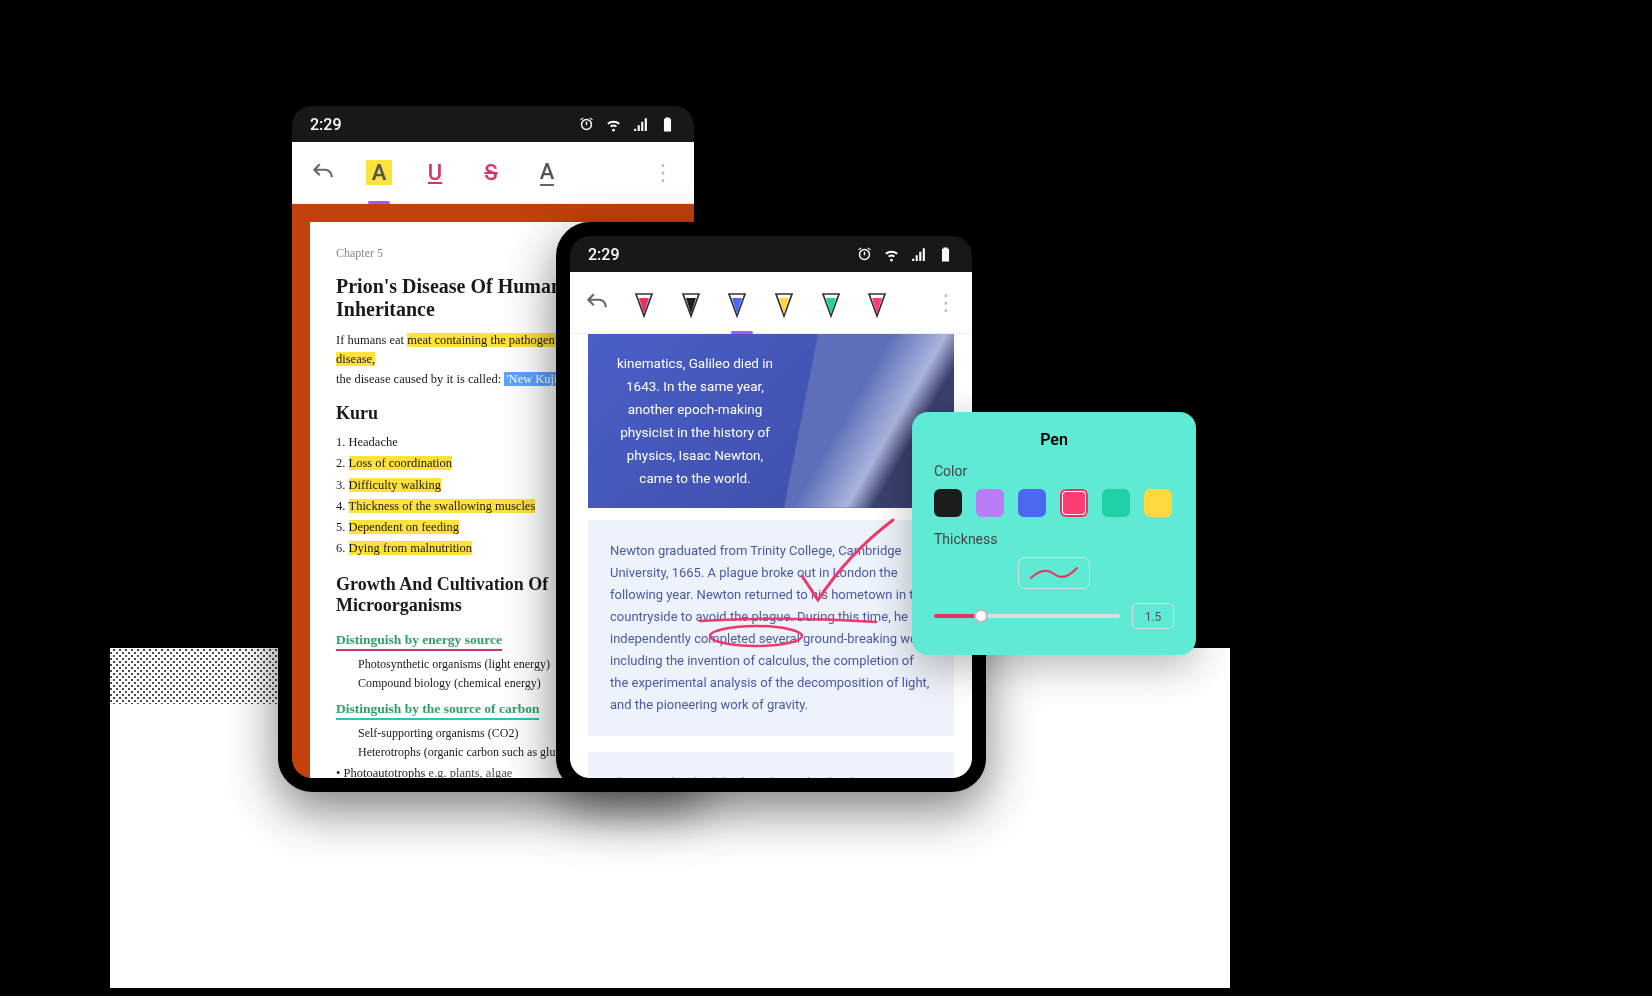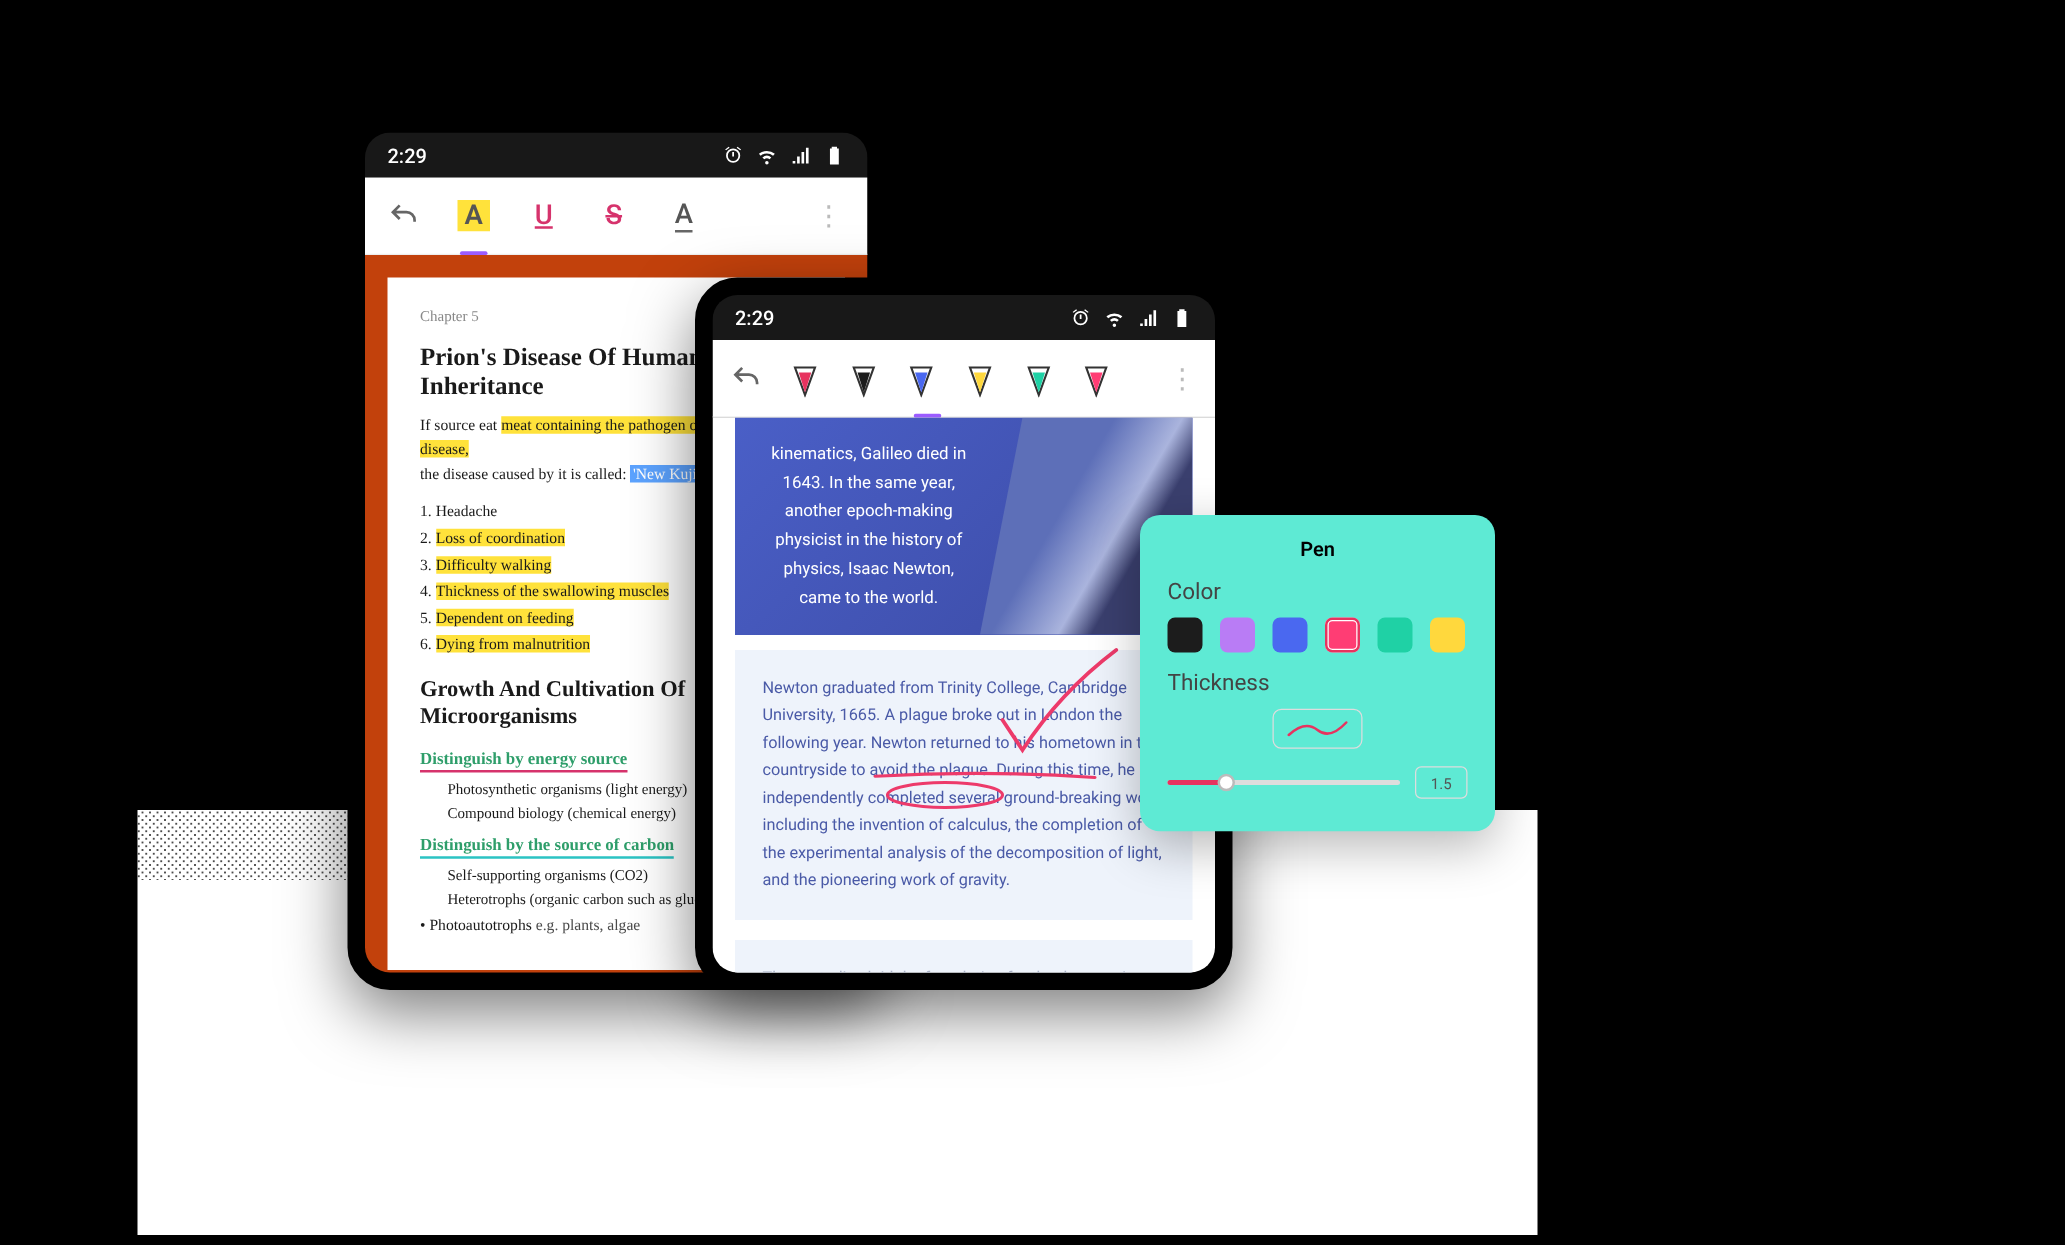--- a/index.html
+++ b/index.html
@@ -37,21 +37,21 @@
   .pen-nib { width:24px; height:30px; }
   .hero { background:linear-gradient(135deg,#4a5fc7,#3b4aa3); padding:18px 22px; color:#fff; font-size:13.5px; line-height:1.7; position:relative;}
   .hero-img { position:absolute; right:0; top:0; bottom:0; width:170px; background:linear-gradient(120deg,#5d6fb8 40%,#aab4dd 60%,#3a3f6e 70%); clip-path:polygon(20% 0,100% 0,100% 100%,0 100%);}
   .para-block { background:#eef3fb; padding:20px 22px; font-size:13px; line-height:1.7; color:#4a5aa7; position:relative; margin-top:12px;}
   .ink-annot { position:absolute; pointer-events:none;}
   .fade-block { background:#eef3fb; padding:20px 22px; font-size:13px; line-height:1.7; color:#a8b0c4; margin-top:16px;}
 
   
   .popup { position:absolute; top:412px; left:912px; width:284px; background:#5eead4; border-radius:16px; box-shadow:0 12px 40px rgba(0,0,0,.28); padding:18px 22px 26px; z-index:30;}
   .popup h3 { text-align:center; font-size:16px; font-weight:600; margin-bottom:14px;}
-  .popup .label { font-size:18px; color:#444; margin:10px 0 10px;}
+  .popup .label { font-size:14px; color:#444; margin:10px 0 10px;}
   .swatches { display:flex; gap:14px; margin-bottom:14px;}
   .swatch { width:28px; height:28px; border-radius:6px; }
   .swatch.sel { box-shadow:0 0 0 2px #e7335f inset, 0 0 0 3px #fff inset;}
   .preview { width:72px; height:32px; border:1px solid #ddd; border-radius:7px; margin:8px auto 14px; display:flex; align-items:center; justify-content:center;}
   .preview svg{width:50px;height:18px;}
   .slider-row { display:flex; align-items:center; gap:12px;}
   .track { flex:1; height:4px; background:#ddd; border-radius:2px; position:relative;}
   .track .fill { position:absolute; left:0; top:0; bottom:0; width:25%; background:#e7335f; border-radius:2px;}
   .track .thumb { position:absolute; left:25%; top:50%; width:14px; height:14px; background:#fff; border:2px solid #bbb; border-radius:50%; transform:translate(-50%,-50%);}
   .thick-val { width:42px; height:26px; border:1px solid #ddd; border-radius:5px; text-align:center; font-size:12px; line-height:26px; color:#555;}
@@ -104,23 +104,24 @@
         <span style="border-bottom:2px solid #666;font-weight:500;">A</span>
       </div>
     <div style="flex:1"></div>
     <div class="tool" style="color:#bbb;">⋮</div>
   </div>
   <div class="doc-page">
     <div class="paper">
       <div class="chapter">Chapter 5</div>
       <h2 class="doc-title">Prion's Disease Of Human Inheritance</h2>
       <div class="body-text">
-        <span>If source eat </span><span class="hl-y">meat containing the pathogen of mad cow disease,</span><br>
+        <span>If humans eat </span><span class="hl-y">meat containing the pathogen of mad cow disease,</span><br>
         <span>the disease caused by it is called: </span><span class="sel-blue">'New Kuji's Disease'</span>
       </div>
+      <h3 class="sub">Kuru</h3>
       <ol class="sym">
         <li><span>Headache</span></li>
         <li><span class="hlw">Loss of coordination</span></li>
         <li><span class="hlw">Difficulty walking</span></li>
         <li><span class="hlw">Thickness of the swallowing muscles</span></li>
         <li><span class="hlw">Dependent on feeding</span></li>
         <li><span class="hlw">Dying from malnutrition</span></li>
       </ol>
 
       <svg class="marker" viewBox="0 0 100 100">

